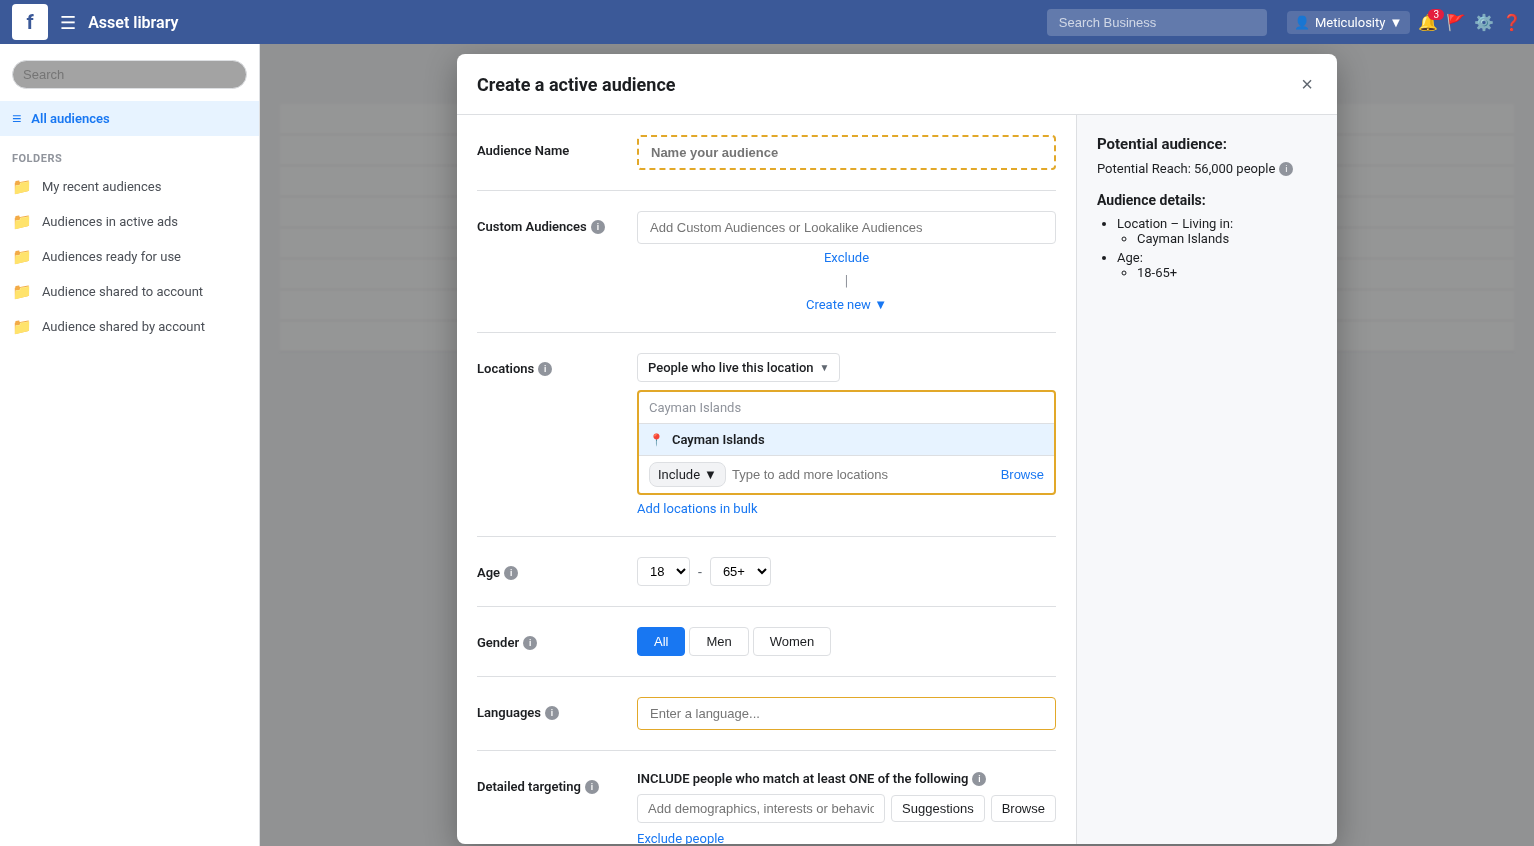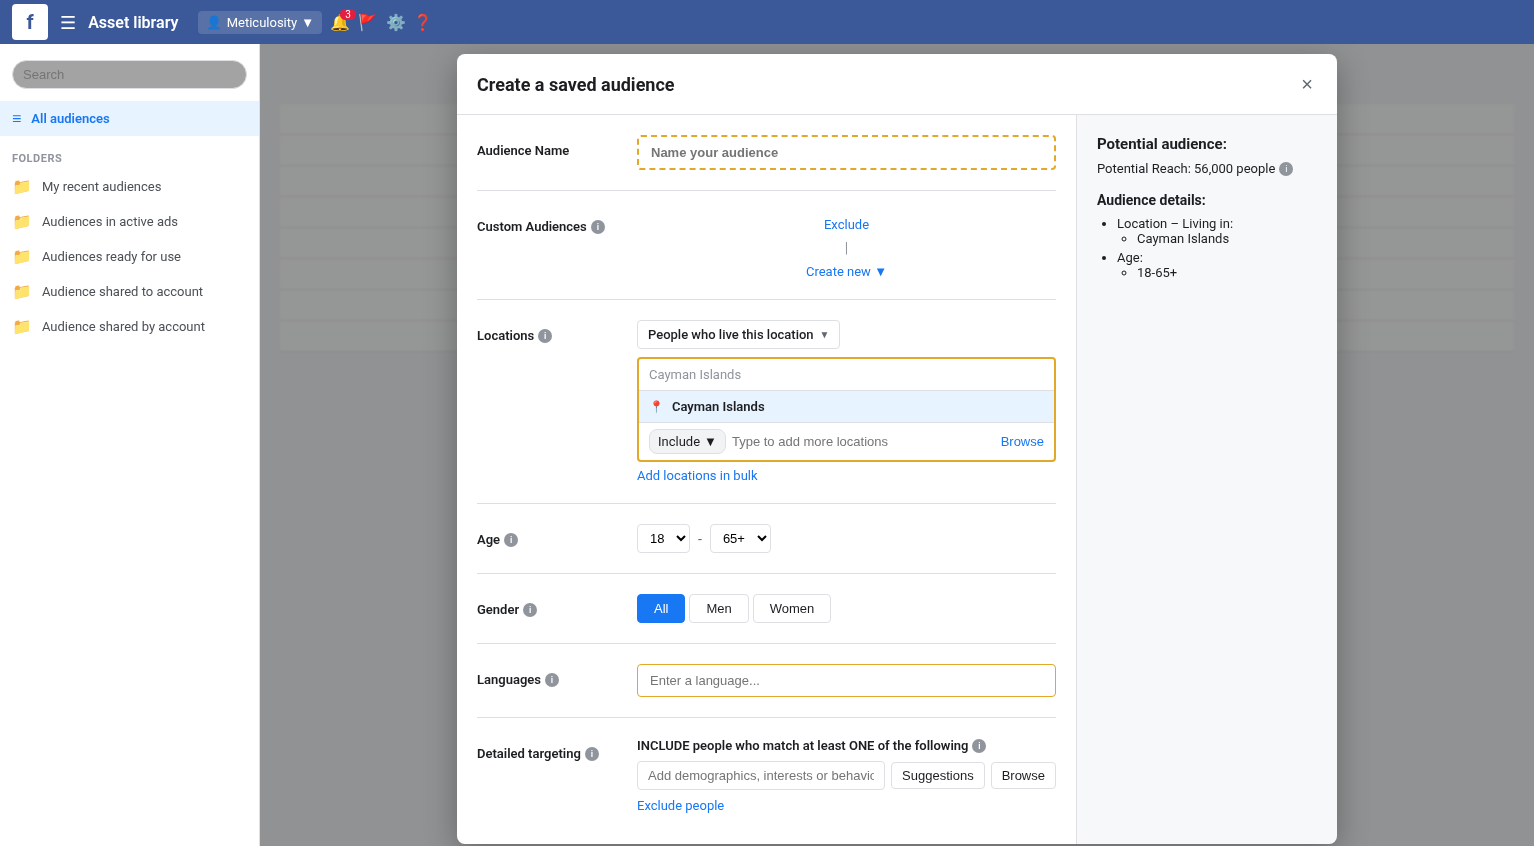--- a/index.html
+++ b/index.html
@@ -368,20 +368,21 @@
   </style>
 </head>
 <body>
 
 <div class="top-nav">
   <div class="fb-logo">
     <span>f</span>
   </div>
   <span class="hamburger">☰</span>
   <span class="app-title">Asset library</span>
+  <input class="search-bar" placeholder="Search Business" style="">
   <div class="nav-icons">
     <div class="account-btn">
       <span>👤</span>
       <span>Meticulosity</span>
       <span>▼</span>
     </div>
     <div class="nav-icon">
       🔔
       <span class="badge">3</span>
     </div>
@@ -474,21 +475,21 @@
               <td>--</td>
             </tr>
         </tbody>
       </table>
     </div>
 
     <div class="modal-overlay">
       <div class="modal">
 
         <div class="modal-header">
-          <span class="modal-title">Create a saved audience</span>
+          <span class="modal-title">Create a active audience</span>
           <button class="modal-close">×</button>
         </div>
 
         <div class="modal-body">
 
           <div class="modal-left">
 
             <div class="form-row">
               <div class="form-label-col">
                 <span class="form-label">Audience Name</span>
@@ -499,20 +500,21 @@
             </div>
 
             <div class="form-row">
               <div class="form-label-col">
                 <span class="form-label">
                   <span>Custom Audiences</span>
                   <span class="info-icon">i</span>
                 </span>
               </div>
               <div class="form-field-col">
+                <input class="ca-input" placeholder="Add Custom Audiences or Lookalike Audiences" style="">
                 <div class="ca-actions">
                   <a class="ca-link">Exclude</a>
                   <span class="ca-separator">|</span>
                   <a class="ca-link">
                     <span>Create new</span>
                     <span>▼</span>
                   </a>
                 </div>
               </div>
             </div>

